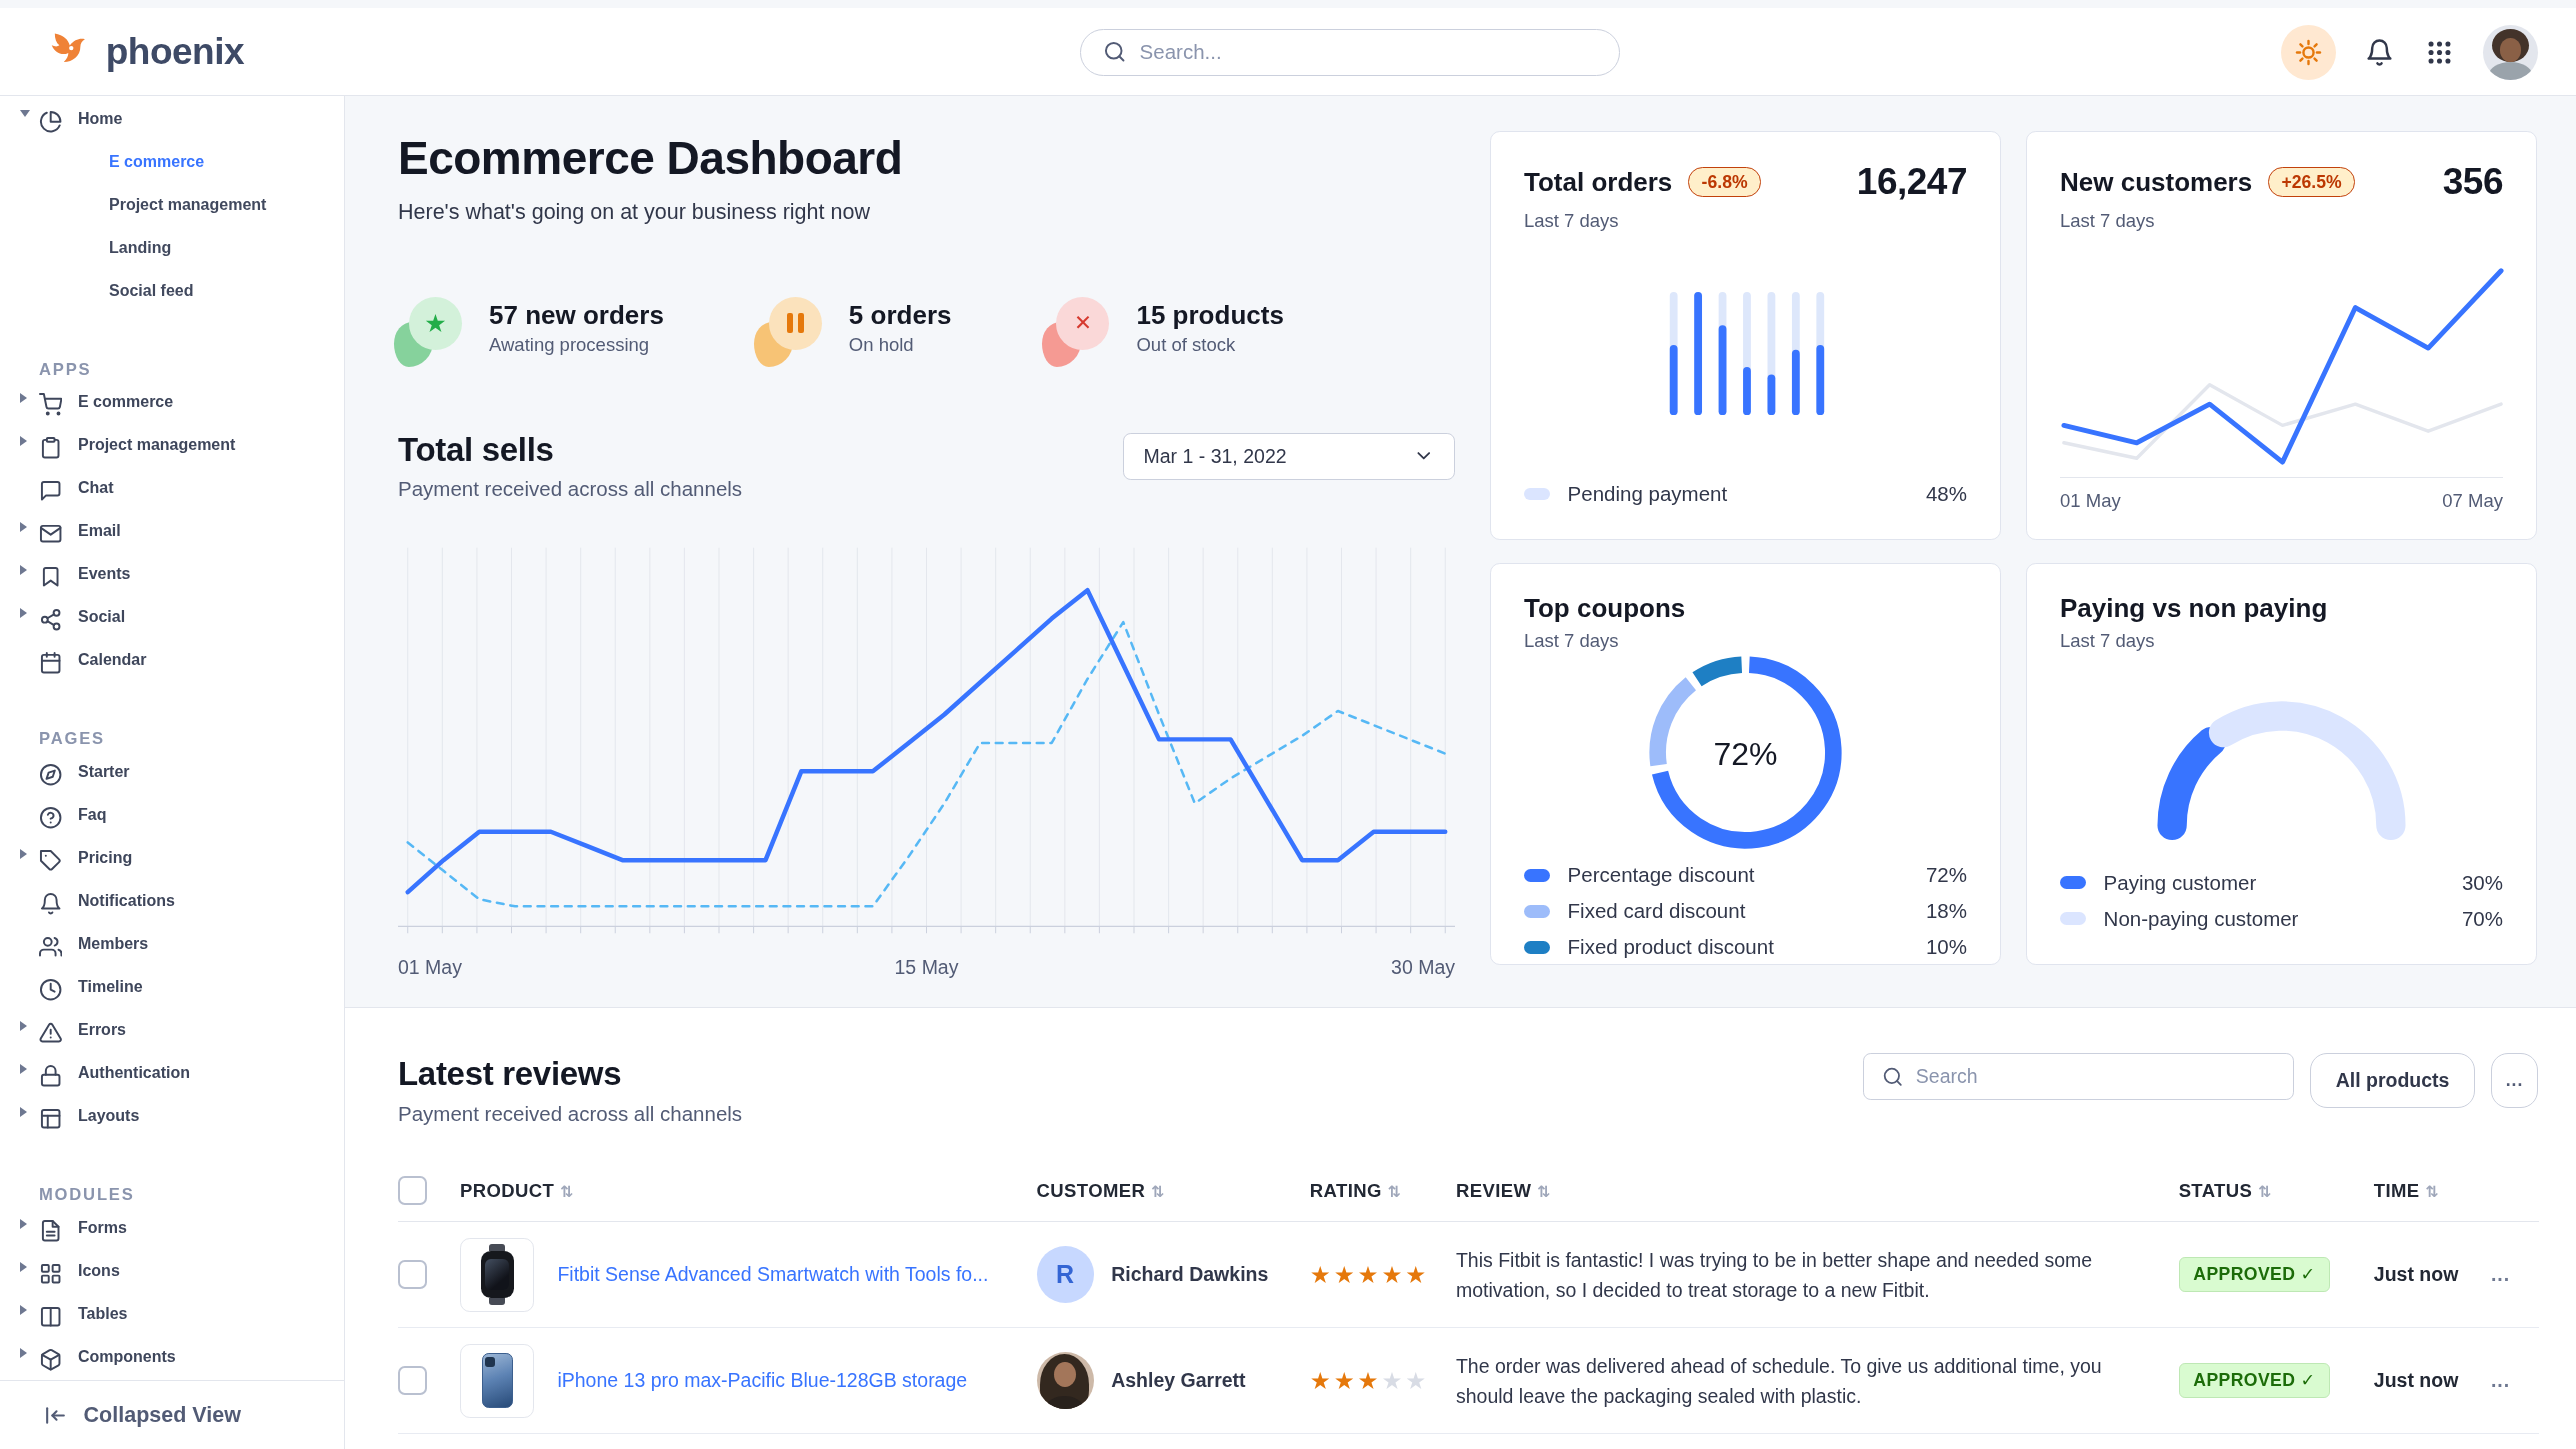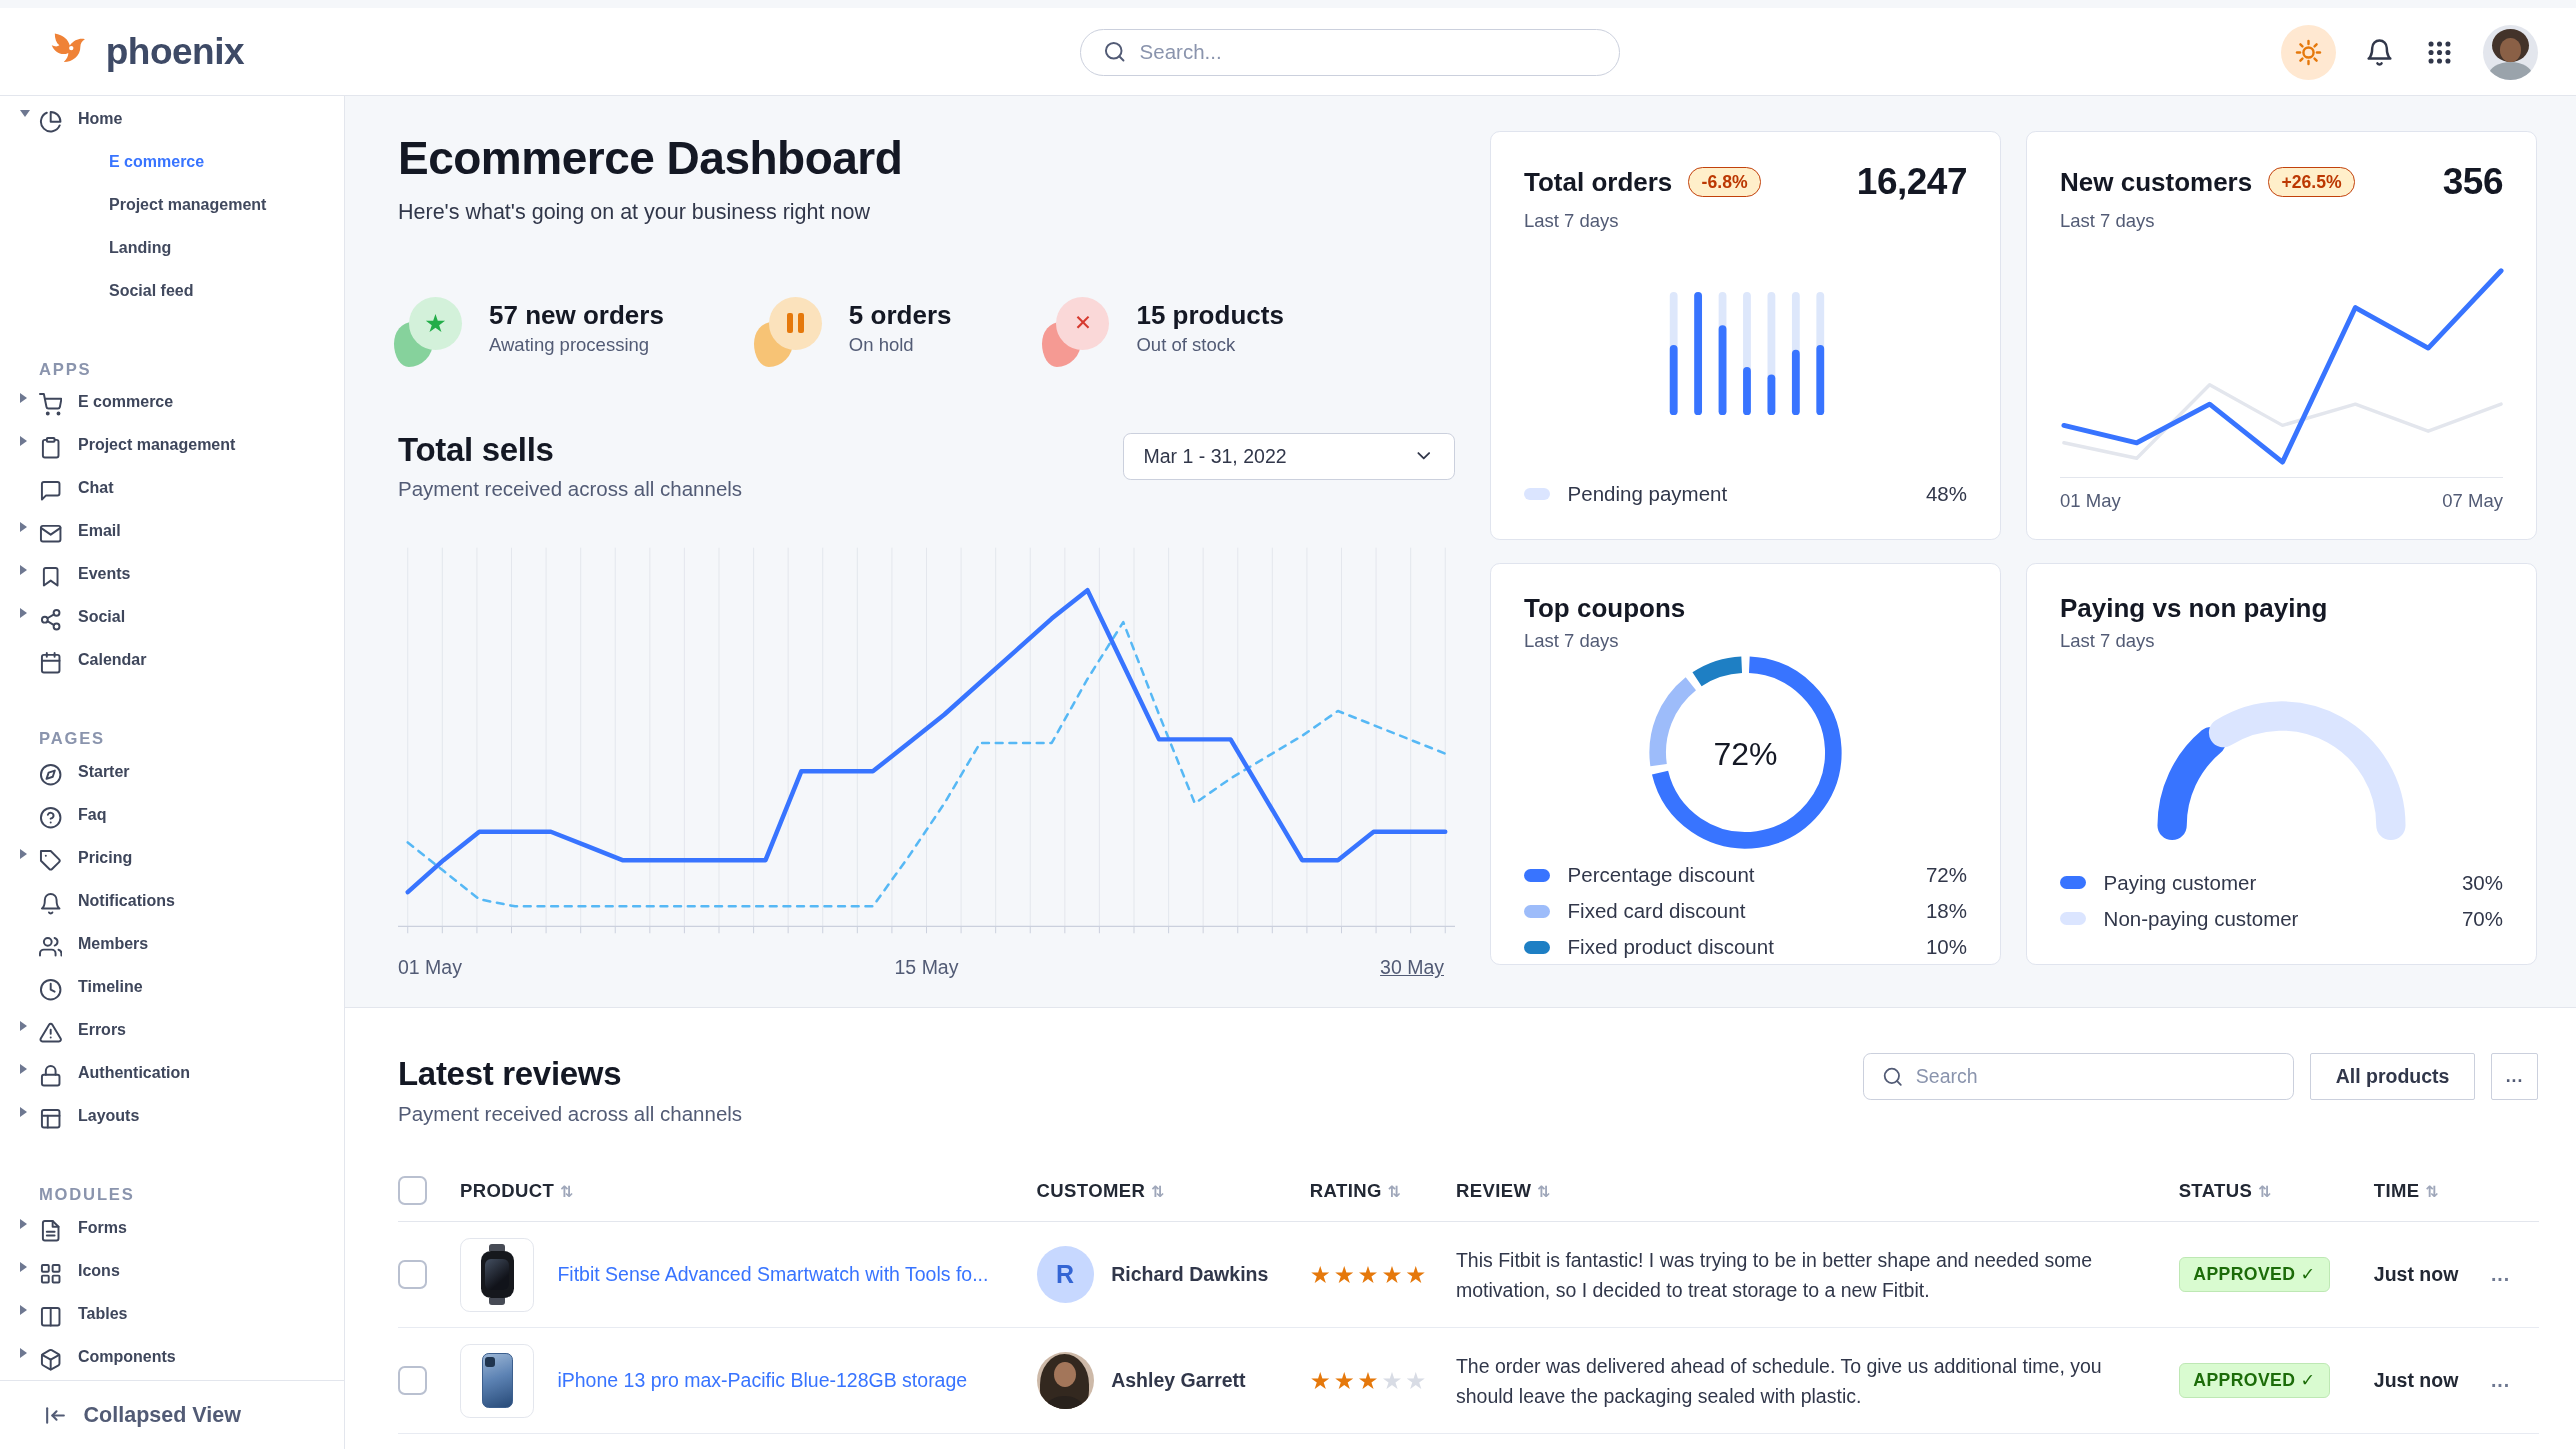--- a/index.html
+++ b/index.html
@@ -61,21 +61,21 @@
   .stat-num { font-size:26px; font-weight:700; color:#141824; line-height:33px; }
   .stat-lab { font-size:18.5px; color:#525b75; line-height:26px; }
 
   .ts-head { margin-top:68px; position:relative; }
   .sec-title { font-size:33px; font-weight:700; color:#141824; line-height:41px; letter-spacing:-0.3px; }
   .sec-sub { font-size:20.5px; color:#525b75; margin-top:7.8px; }
   .date-select { position:absolute; right:0; top:3.9px; width:332px; height:47px; background:#fff; border:1px solid #cbd0dd; border-radius:7.8px; display:flex; align-items:center; padding:0 19.5px; font-size:19.5px; color:#31374a; cursor:pointer; }
   .date-select svg { width:21.5px; height:21.5px; margin-left:auto; color:#31374a; }
   .chart-wrap { margin-top:35px; }
   .ts-labels { position:relative; height:29px; font-size:19.5px; color:#525b75; margin-top:7.8px; }
-  .ts-labels .l0 { position:absolute; left:0; } .ts-labels .l1 { position:absolute; left:50%; transform:translateX(-50%); } .ts-labels .l2 { position:absolute; right:11px;text-decoration:underline; }
+  .ts-labels .l0 { position:absolute; left:0; } .ts-labels .l1 { position:absolute; left:50%; transform:translateX(-50%); } .ts-labels .l2 { position:absolute; right:0; }
 
   
   .cards { display:grid; grid-template-columns:511px 511px; grid-template-rows:409px 402px; gap:22.5px 25px; }
   .card { background:#fff; border:1px solid #e0e4ee; border-radius:9.8px; padding:29px 33px 27px; display:flex; flex-direction:column; }
   .card-row1 { display:flex; align-items:center; gap:15.6px; }
   .card-title { font-size:26px; font-weight:700; color:#141824; }
   .badge { font-size:17.6px; font-weight:700; color:#bc3803; background:#ffefca; border:1px solid #c2410c; border-radius:14.6px; padding:3.9px 12.7px; }
   .card-value { margin-left:auto; font-size:37px; font-weight:700; color:#141824; letter-spacing:-0.5px; }
   .card-period { font-size:18.5px; color:#525b75; margin-top:6.8px; }
   .card-chart { flex:1; display:flex; align-items:center; justify-content:center; }
@@ -88,21 +88,21 @@
   .nc-chart { flex:1; display:flex; flex-direction:column; justify-content:flex-end; }
   .nc-axis { border-top:1px solid #e3e6ed; margin-top:9.8px; padding-top:11.7px; display:flex; justify-content:space-between; font-size:18.5px; color:#525b75; }
 
   
   .reviews { background:#fff; border-top:1px solid #e3e6ed; padding:45px 38px 0 53px; position:relative; height:443px; }
   .controls { position:absolute; top:45px; right:38px; display:flex; gap:15.6px; }
   .rev-search { width:431px; height:47px; border:1px solid #cbd0dd; border-radius:7.8px; background:#fff; display:flex; align-items:center; padding:0 17.6px; gap:12.7px; }
   .rev-search svg { width:21.5px; height:21.5px; color:#525b75; }
   .rev-search input { border:none; outline:none; flex:1; font-size:19.5px; font-family:inherit; color:#31374a; }
   .rev-search input::placeholder { color:#8a94ad; }
-  .btn { height:47px; background:#fff; border:1px solid #cbd0dd; border-radius:2px; font-size:19.5px; font-weight:700; color:#31374a; padding:0 25px; display:flex; align-items:center; cursor:pointer; font-family:inherit; }
+  .btn { height:55px; background:#fff; border:1px solid #cbd0dd; border-radius:17px; font-size:19.5px; font-weight:700; color:#31374a; padding:0 25px; display:flex; align-items:center; cursor:pointer; font-family:inherit; }
   .btn.square { width:47px; padding:0; justify-content:center; color:#525b75; font-size:17.6px; letter-spacing:1px; }
 
   table.rv { margin-top:39px; width:2141px; border-collapse:collapse; table-layout:fixed; }
   table.rv th { font-size:18.5px; font-weight:700; color:#222834; text-align:left; letter-spacing:0.4px; padding:11.7px 0 15.6px; border-bottom:1px solid #e3e6ed; }
   table.rv th .sort { color:#9fa7ba; font-size:15.6px; margin-left:5.9px; }
   table.rv td { border-bottom:1px solid #e8ebf2; padding:15.6px 0; vertical-align:middle; }
   .cb { display:inline-block; width:29px; height:29px; border:2px solid #b9c0d0; border-radius:6.8px; background:#fff; cursor:pointer; vertical-align:middle; }
   .prod-cell { display:flex; align-items:center; gap:23.4px; }
   .prod-img { width:74px; height:74px; border:1px solid #e3e6ed; border-radius:9.8px; background:#fff; display:flex; align-items:center; justify-content:center; flex:0 0 auto; }
   .watch { width:33px; height:47px; background:#16181d; border-radius:9.8px; position:relative; }

